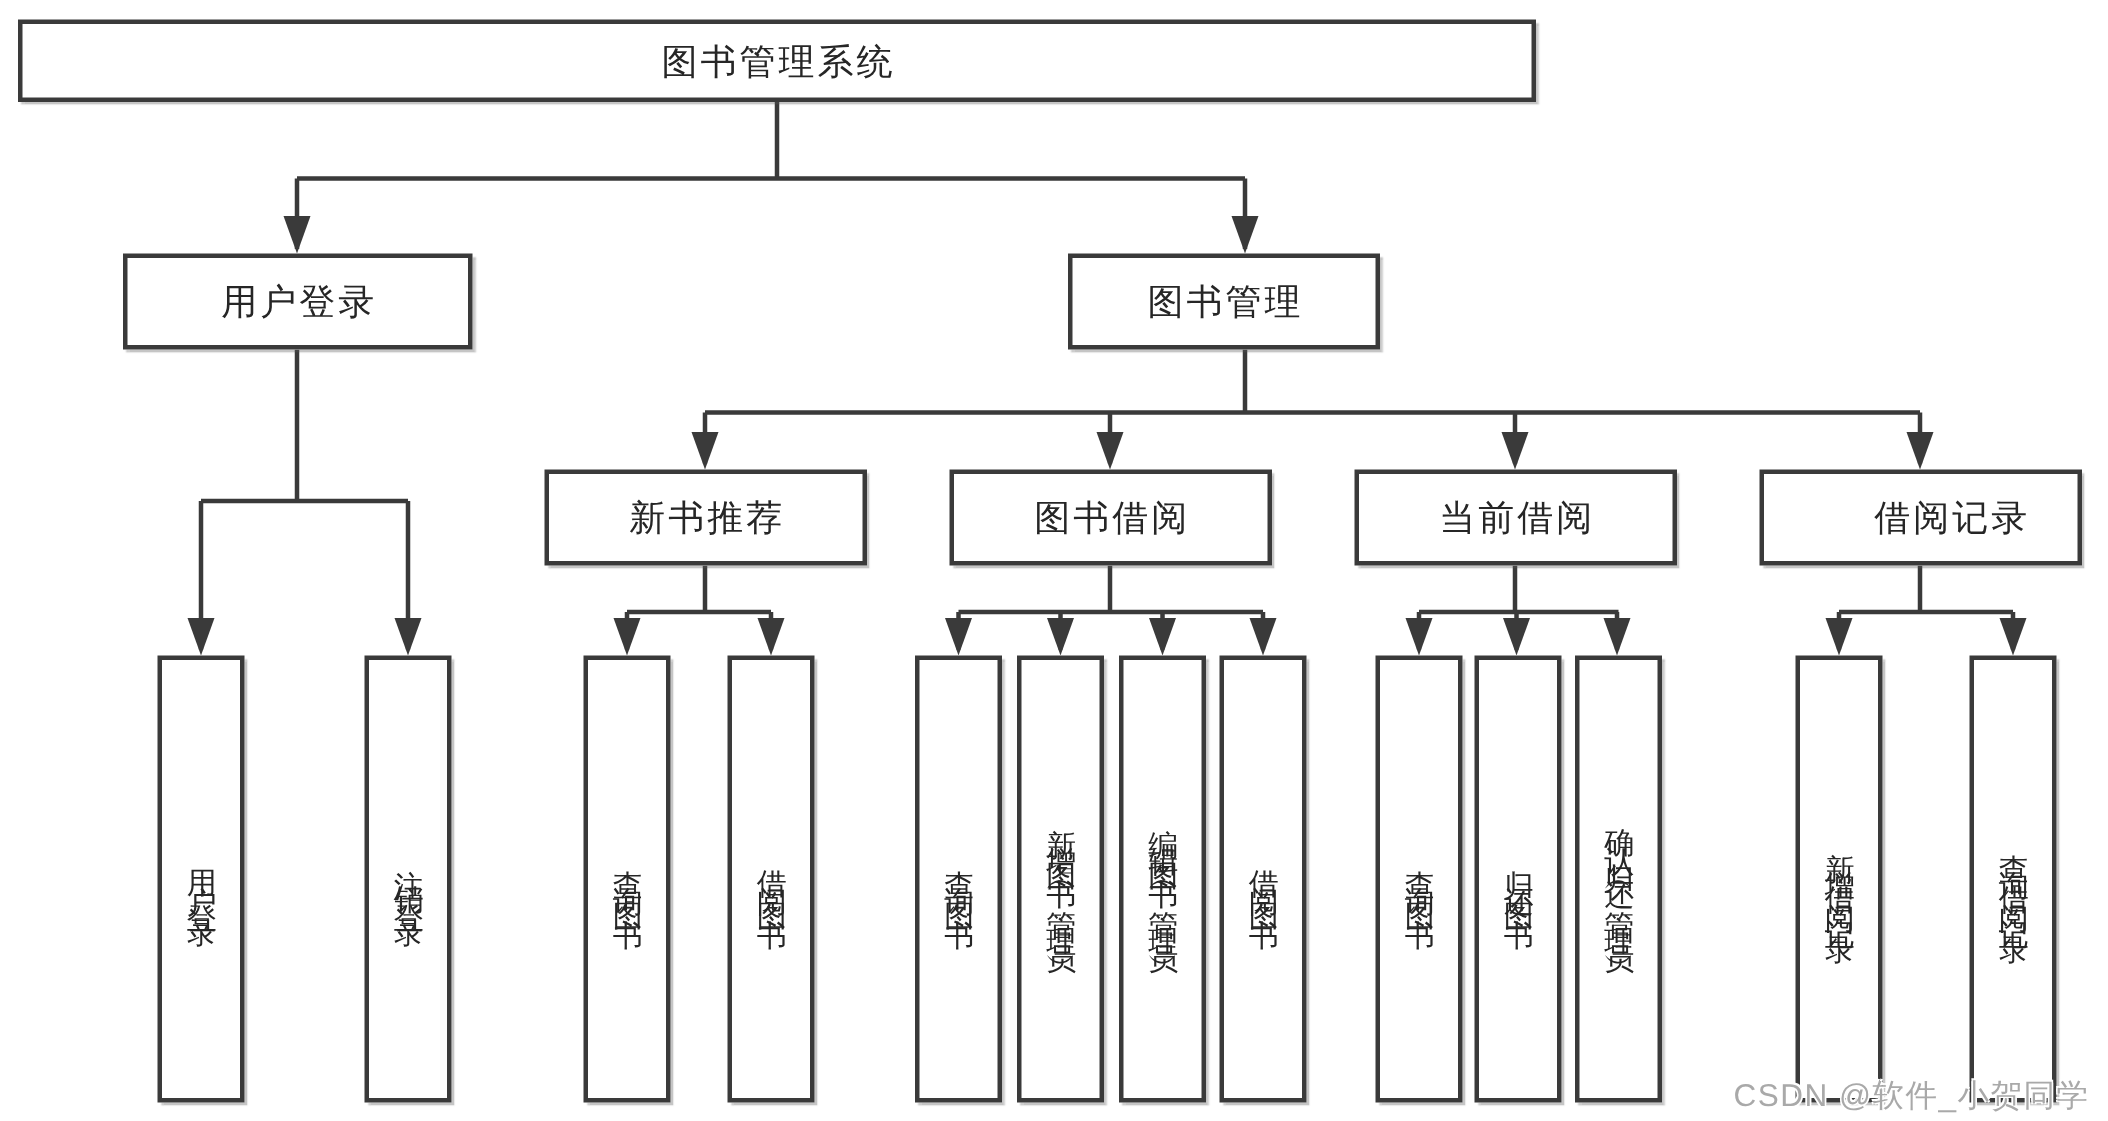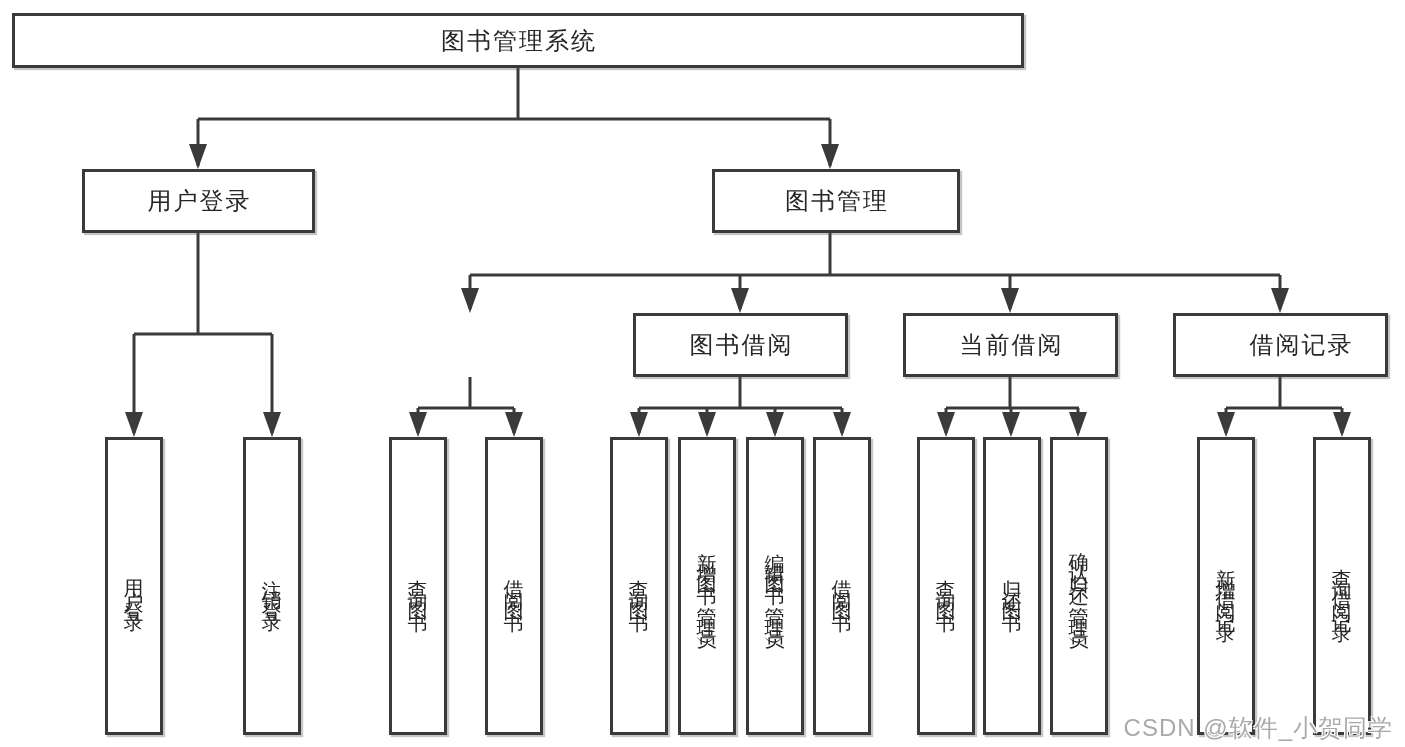--- a/index.html
+++ b/index.html
@@ -50,21 +50,21 @@
   .node .label {
     font-size: 24px;
     letter-spacing: 2px;
     text-indent: 2px;
     white-space: nowrap;
   }
 
   .root-node   { left: 12px;  top: 13px;  width: 1012px; height: 55px; }
   .l2-node     { top: 169px; height: 64px; }
   .l2-a        { left: 82px;  width: 233px; }
-  .l2-b        { left: 712px; width: 248px; }
+  .l2-b        { left: 712px; width: 208px; }
   .l3-node     { top: 313px; height: 64px; width: 215px; }
   .l3-0 { left: 363px; }
   .l3-1 { left: 633px; }
   .l3-2 { left: 903px; }
   .l3-3 { left: 1173px; padding-left: 40px; }
 
   .leaf {
     top: 437px;
     height: 298px;
     width: 58px;
@@ -89,21 +89,21 @@
   .leaf-8  { left: 917px; }
   .leaf-9  { left: 983px; }
   .leaf-10 { left: 1050px; }
   .leaf-11 { left: 1197px; }
   .leaf-12 { left: 1313px; }
 
   .watermark {
     position: absolute;
     right: 12px;
     bottom: 3px;
-    font-size: 24px;
+    font-size: 21px;
     color: var(--watermark);
     letter-spacing: 1px;
     white-space: nowrap;
     z-index: 3;
     text-shadow: 1px 1px 0 #ffffff, -1px -1px 0 #ffffff, 1px -1px 0 #ffffff, -1px 1px 0 #ffffff;
   }
 </style>
 </head>
 <body>
 
@@ -143,20 +143,23 @@
     <span class="label">图书管理系统</span>
   </div>
 
   <div class="node l2-node l2-a">
     <span class="label">用户登录</span>
   </div>
   <div class="node l2-node l2-b">
     <span class="label">图书管理</span>
   </div>
 
+  <div class="node l3-node l3-0">
+    <span class="label">新书推荐</span>
+  </div>
   <div class="node l3-node l3-2">
     <span class="label">当前借阅</span>
   </div>
   <div class="node l3-node l3-1">
     <span class="label">图书借阅</span>
   </div>
   <div class="node l3-node l3-3">
     <span class="label">借阅记录</span>
   </div>
 

